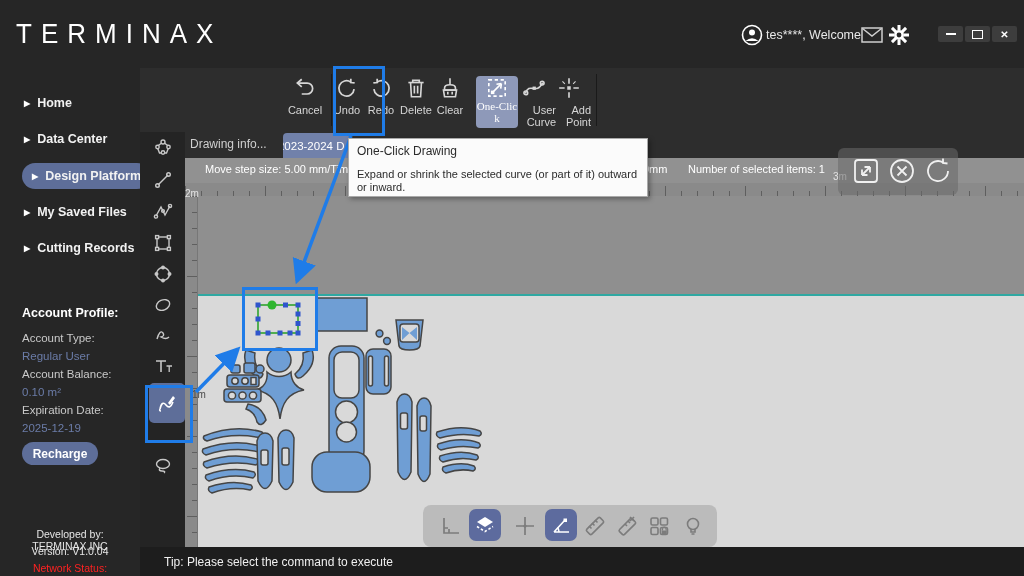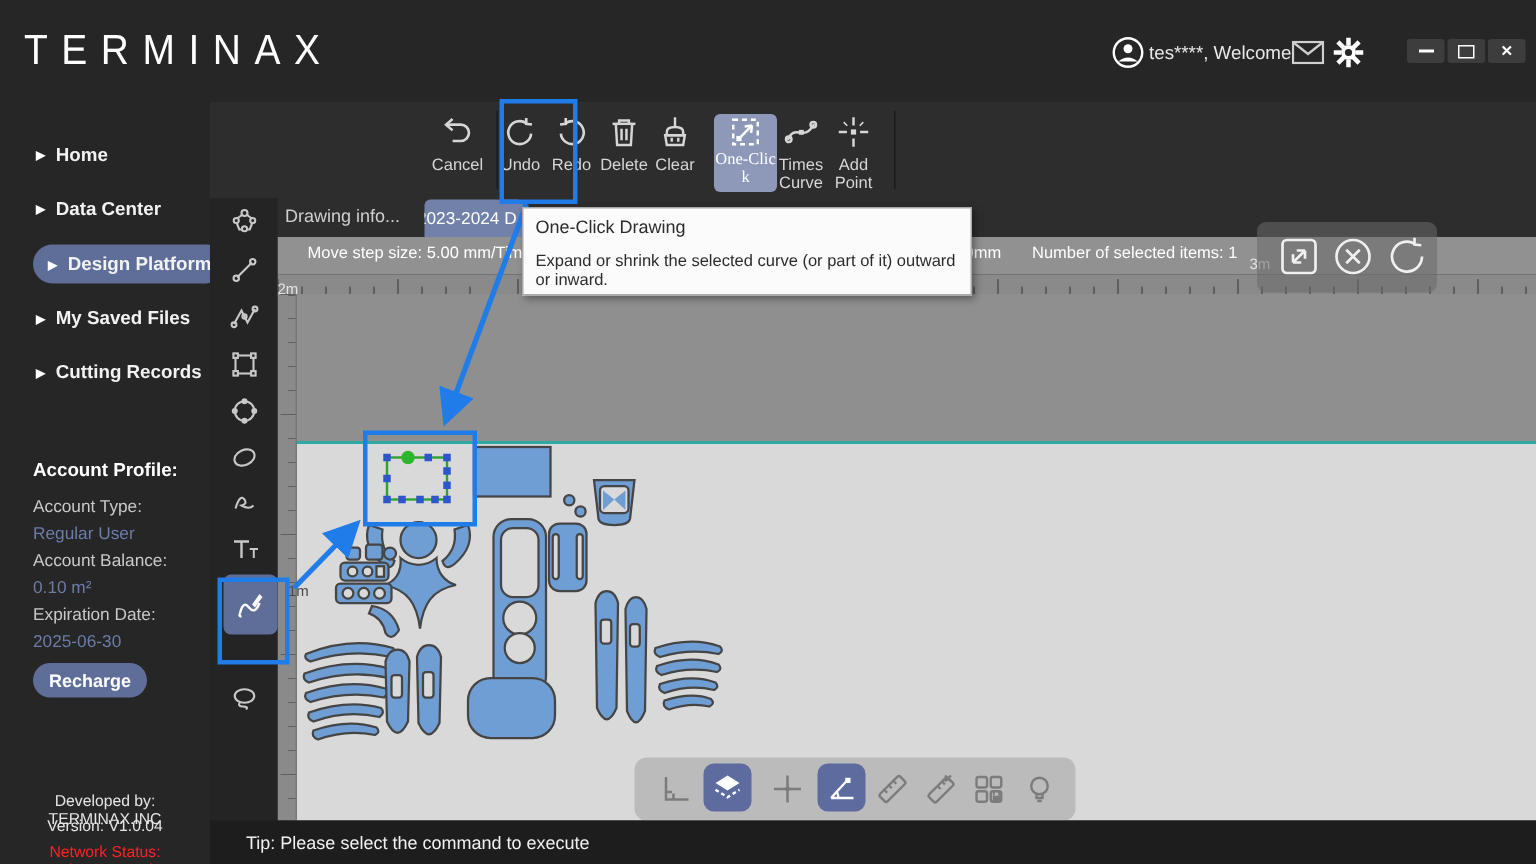--- a/index.html
+++ b/index.html
@@ -24,21 +24,21 @@
   .acct-value{position:absolute;left:22px;color:#6b7ca8;font-size:11.5px;}
   #recharge{left:22px;top:374px;width:76px;height:23px;background:#5e6e99;
             border:none;border-radius:12px;color:#fff;font-size:12px;
             font-weight:bold;font-family:"Liberation Sans",sans-serif;}
   .foot{position:absolute;width:140px;text-align:center;color:#e5e5e5;font-size:10.5px;}
   
   #toolbar{left:140px;top:68px;width:884px;height:64px;background:#2d2d2d;}
   .tbtn{position:absolute;top:8px;width:44px;height:52px;display:flex;flex-direction:column;
         align-items:center;color:#d6d6d6;}
   .tbtn svg{stroke:#d6d6d6;}
-  .tbtn .lbl{font-size:11px;margin-top:4px;text-align:center;line-height:12px;}
+  .tbtn .lbl{font-size:11px;margin-top:4px;text-align:right;line-height:12px;}
   .tdiv{position:absolute;top:6px;width:1px;height:52px;background:#1a1a1a;}
   #oneclick-tile{position:absolute;left:336px;top:8px;width:42px;height:52px;
         background:#8e99b9;border-radius:4px;display:flex;flex-direction:column;
         align-items:center;color:#fff;font-family:Liberation Serif, serif;}
   #oneclick-tile svg{stroke:#fff;}
   #oneclick-tile .lbl{font-size:11px;line-height:12px;text-align:center;width:42px;
         word-break:break-all;}
   
   #tabrow{left:140px;top:132px;width:884px;height:26px;background:#2d2d2d;}
   #tab-drawing{position:absolute;left:50px;top:5px;color:#cfcfcf;font-size:12px;}
@@ -156,21 +156,21 @@
       <span class="tri">▶</span>
       <span>Cutting Records</span>
     </div>
 
     <div class="acct-label" style="top:238px;font-weight:bold;color:#fff;font-size:12.5px">Account Profile:</div>
     <div class="acct-label" style="top:264px">Account Type:</div>
     <div class="acct-value" style="top:282px">Regular User</div>
     <div class="acct-label" style="top:300px">Account Balance:</div>
     <div class="acct-value" style="top:318px">0.10  m²</div>
     <div class="acct-label" style="top:336px">Expiration Date:</div>
-    <div class="acct-value" style="top:354px">2025-06-30</div>
+    <div class="acct-value" style="top:354px">2025-12-19</div>
     <button class="abs" id="recharge">Recharge</button>
 
     <div class="foot" style="top:460px">Developed by: TERMINAX.INC</div>
     <div class="foot" style="top:477px">Version: V1.0.04</div>
     <div class="foot" style="top:494px;color:#ff2222">Network Status: Disconnected</div>
   </div>
 
   <div class="abs" id="toolbar">
     <div class="tbtn" style="left:143px">
       <svg width="24" height="24" viewBox="0 0 22 22" fill="none" stroke-width="1.6">
@@ -221,21 +221,21 @@
       </svg>
       <span class="lbl">One-Click</span>
     </div>
     <div class="tbtn" style="left:372px">
       <svg width="24" height="24" viewBox="0 0 22 22" fill="none" stroke-width="1.5">
         <path d="M3 16 C7 5 13 18 19 6"></path>
         <circle cx="3.5" cy="15.5" r="1.7"></circle>
           <circle cx="18.5" cy="6.5" r="1.7"></circle>
         <rect x="9.7" y="9.7" width="3" height="3" fill="#d6d6d6" stroke="none"></rect>
       </svg>
-      <span class="lbl">Times Curve</span>
+      <span class="lbl">User Curve</span>
     </div>
     <div class="tbtn" style="left:407px">
       <svg width="24" height="24" viewBox="0 0 22 22" fill="none" stroke-width="1.5">
         <path d="M11 2 V7 M11 15 V20 M2 11 H7 M15 11 H20"></path>
         <rect x="9.4" y="9.4" width="3.2" height="3.2" fill="#d6d6d6" stroke="none"></rect>
         <path d="M5 5 L7.2 7.2 M17 5 L14.8 7.2" stroke-width="1"></path>
       </svg>
       <span class="lbl">Add Point</span>
     </div>
     <div class="tdiv" style="left:456px"></div>

